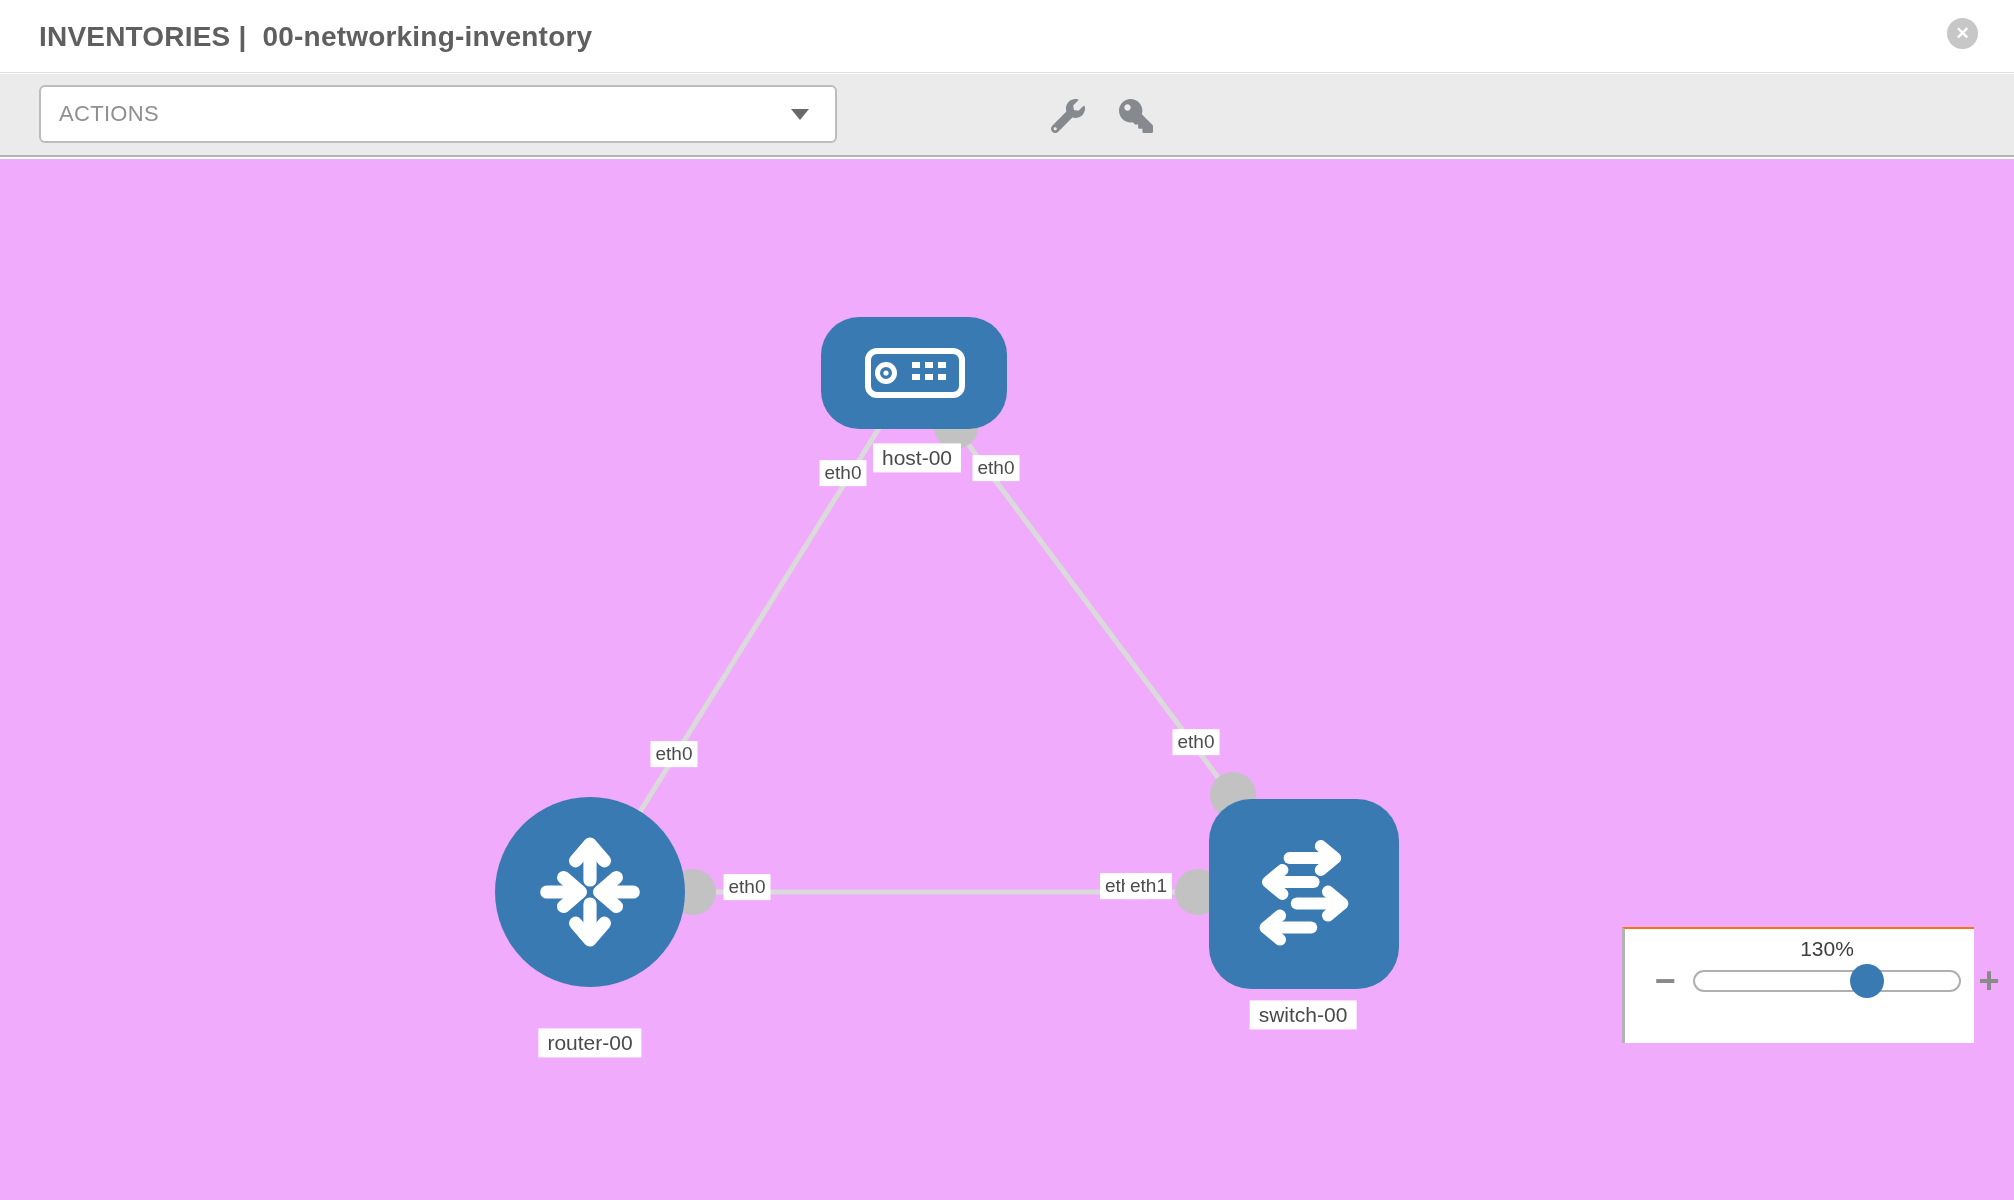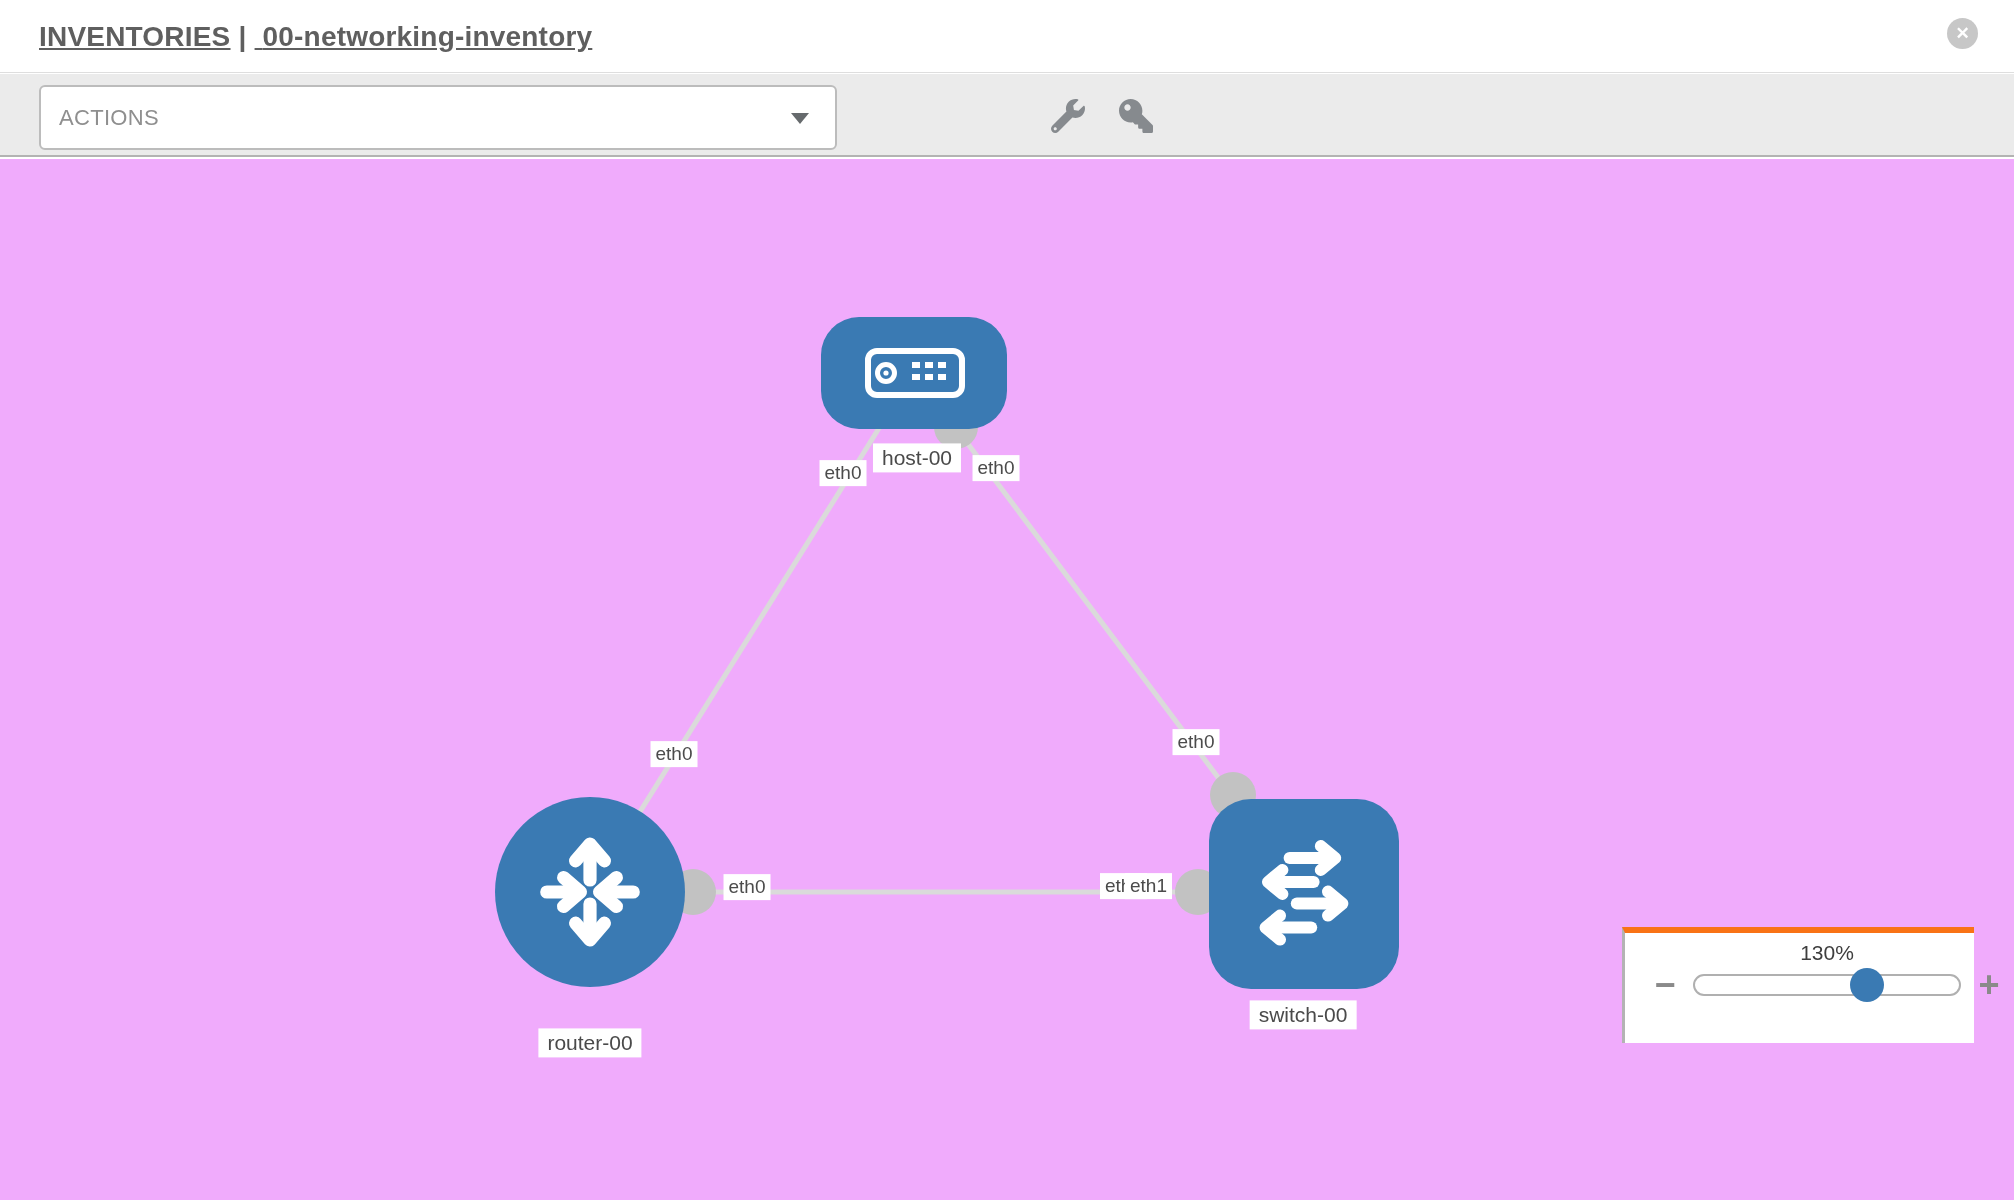--- a/index.html
+++ b/index.html
@@ -11,39 +11,39 @@
     overflow:hidden;
   }
 
   
   .header {
     position:absolute; left:0; top:0; width:2014px; height:73px;
     background:#ffffff; border-bottom:1px solid #dedede;
   }
   .page-title {
     position:absolute; left:39px; top:0; height:73px; line-height:73px;
-    font-size:28px; font-weight:bold; color:#5f5f5f; letter-spacing:0.2px;text-decoration:underline;
+    font-size:28px; font-weight:bold; color:#5f5f5f; letter-spacing:0.2px;
   }
   .page-title span { margin-right:8px; }
   .close-btn {
     position:absolute; left:1947px; top:18px; width:31px; height:31px;
     border-radius:50%; background:#c7c7c7; cursor:pointer;
     display:flex; align-items:center; justify-content:center;
   }
   .close-btn span {
     color:#ffffff; font-size:17px; font-weight:bold; line-height:1;
   }
 
   
   .toolbar {
     position:absolute; left:0; top:74px; width:2014px; height:83px;
     background:#ebebeb; border-bottom:2px solid #b3b3b3;
   }
   .combo {
-    position:absolute; top:11px; height:65px;
+    position:absolute; top:11px; height:58px;
     background:#ffffff; border:2px solid #bcbcbc; border-radius:6px;
     display:flex; align-items:center; cursor:pointer;
   }
   .combo .combo-label {
     margin-left:18px; font-size:22px; color:#8f8f8f; letter-spacing:0.3px;
   }
   .combo .caret {
     position:absolute; right:26px; top:50%; margin-top:-5px;
     width:0; height:0;
     border-left:9px solid transparent; border-right:9px solid transparent;
@@ -75,21 +75,21 @@
   .node-label {
     position:absolute; background:#ffffff; color:#4a4a4a;
     font-size:21px; line-height:1.2; padding:2px 9px; white-space:nowrap;
     transform:translate(-50%,-50%);
     text-align:center;
   }
 
   
   .zoom-panel {
     position:absolute; left:1622px; top:768px; width:352px; height:116px;
-    background:#ffffff; border-left:3px solid #b3b3b3; border-top:6px solid #f97316;
+    background:#ffffff; border-left:3px solid #b3b3b3; border-top:2px solid #f97316;
   }
   .zoom-level {
     position:absolute; left:0; top:8px; width:404px; text-align:center;
     font-size:21px; color:#3e3e3e;
   }
   .zoom-minus, .zoom-plus {
     position:absolute; top:30px; width:44px; height:44px; text-align:center;
     font-size:36px; font-weight:bold; color:#8a8a8a; line-height:44px; cursor:pointer;
   }
   .zoom-minus { left:18px; }

